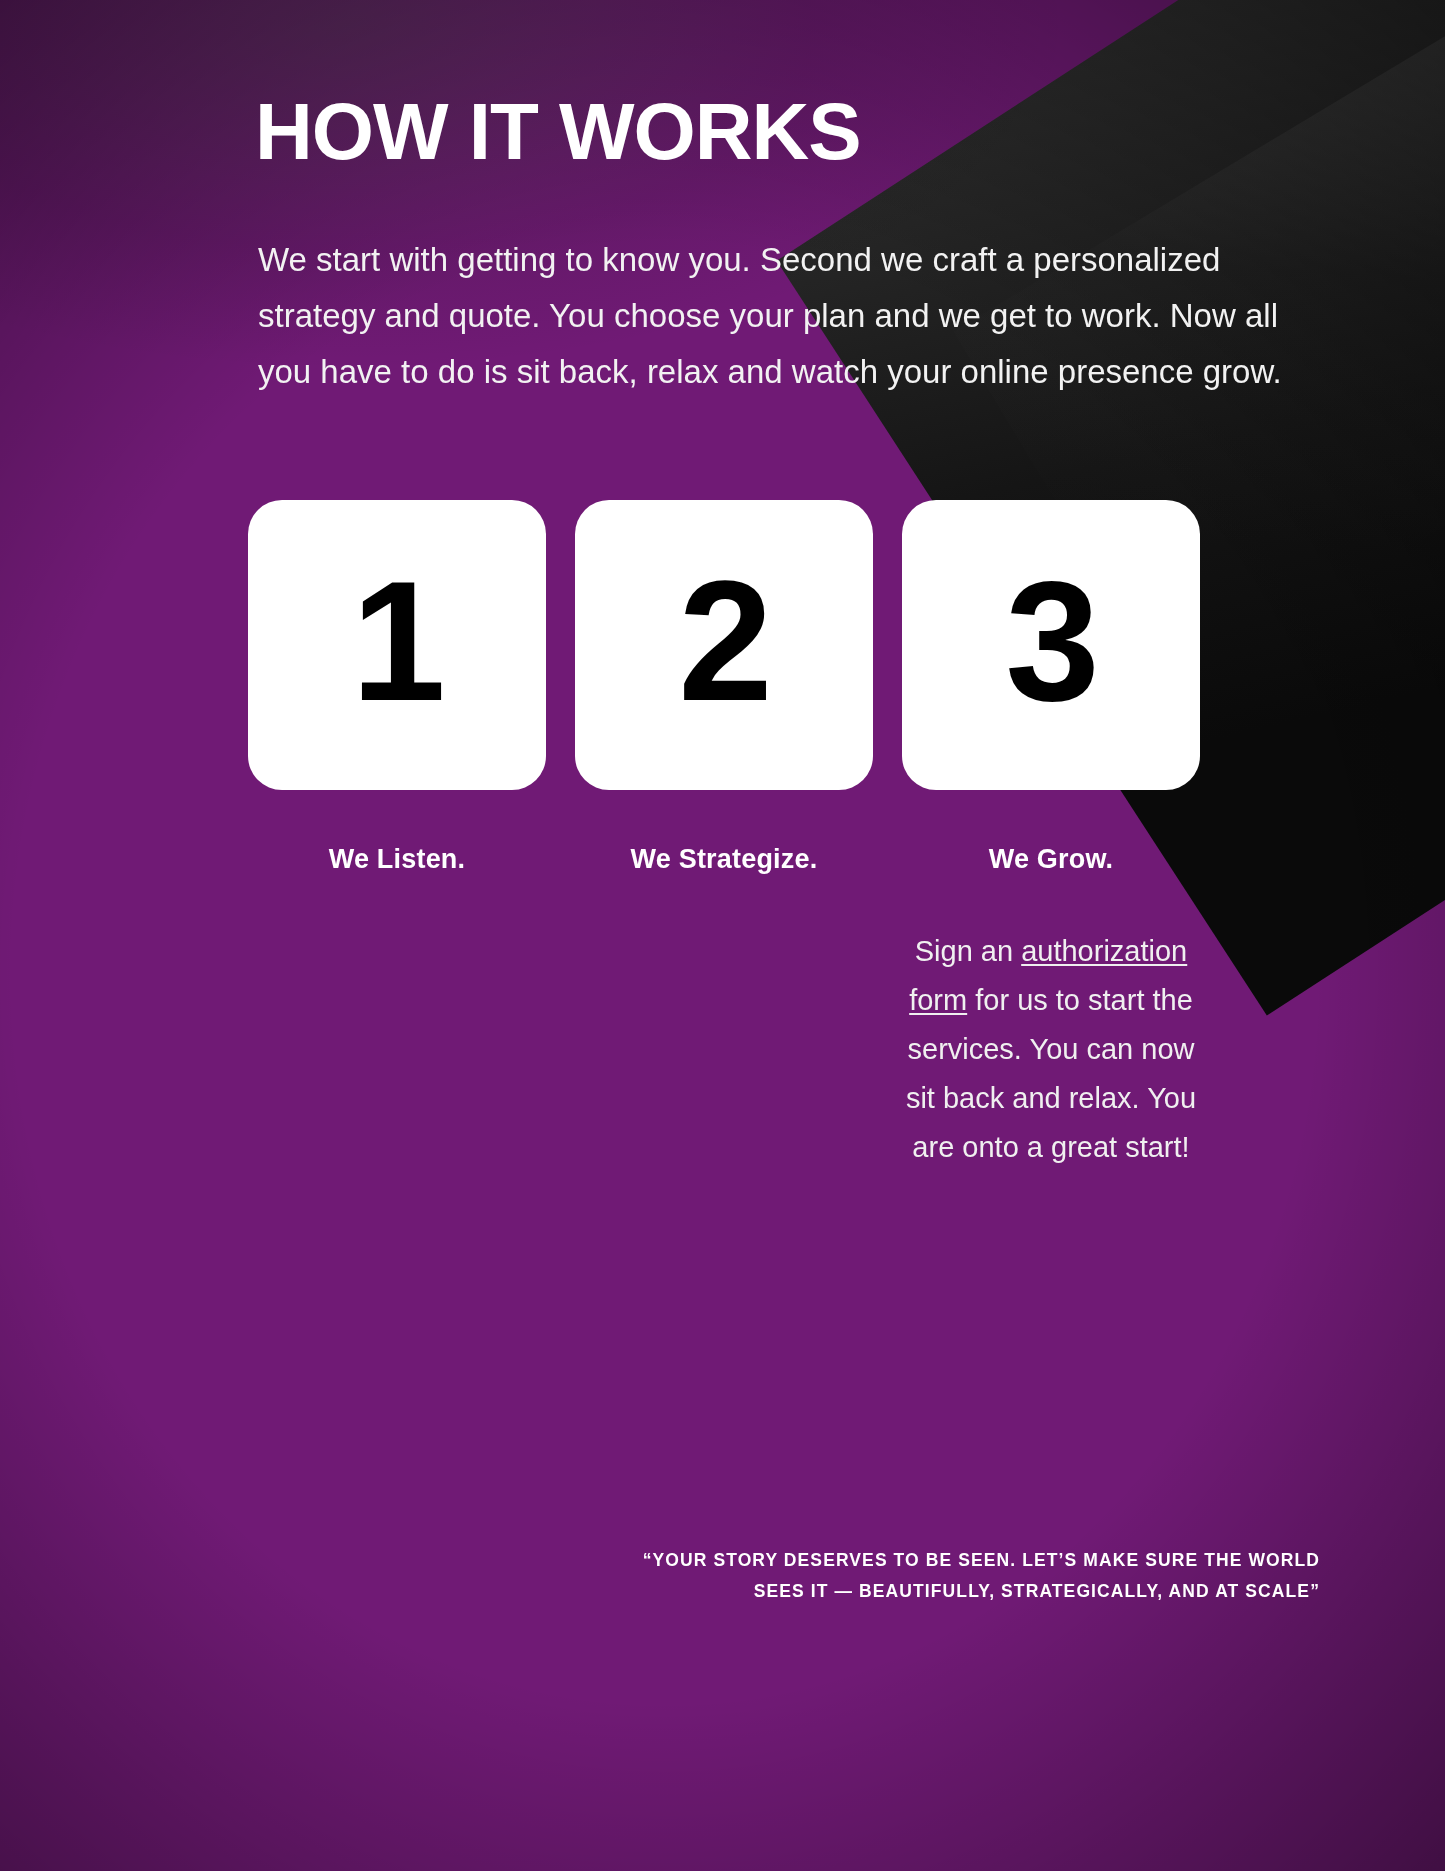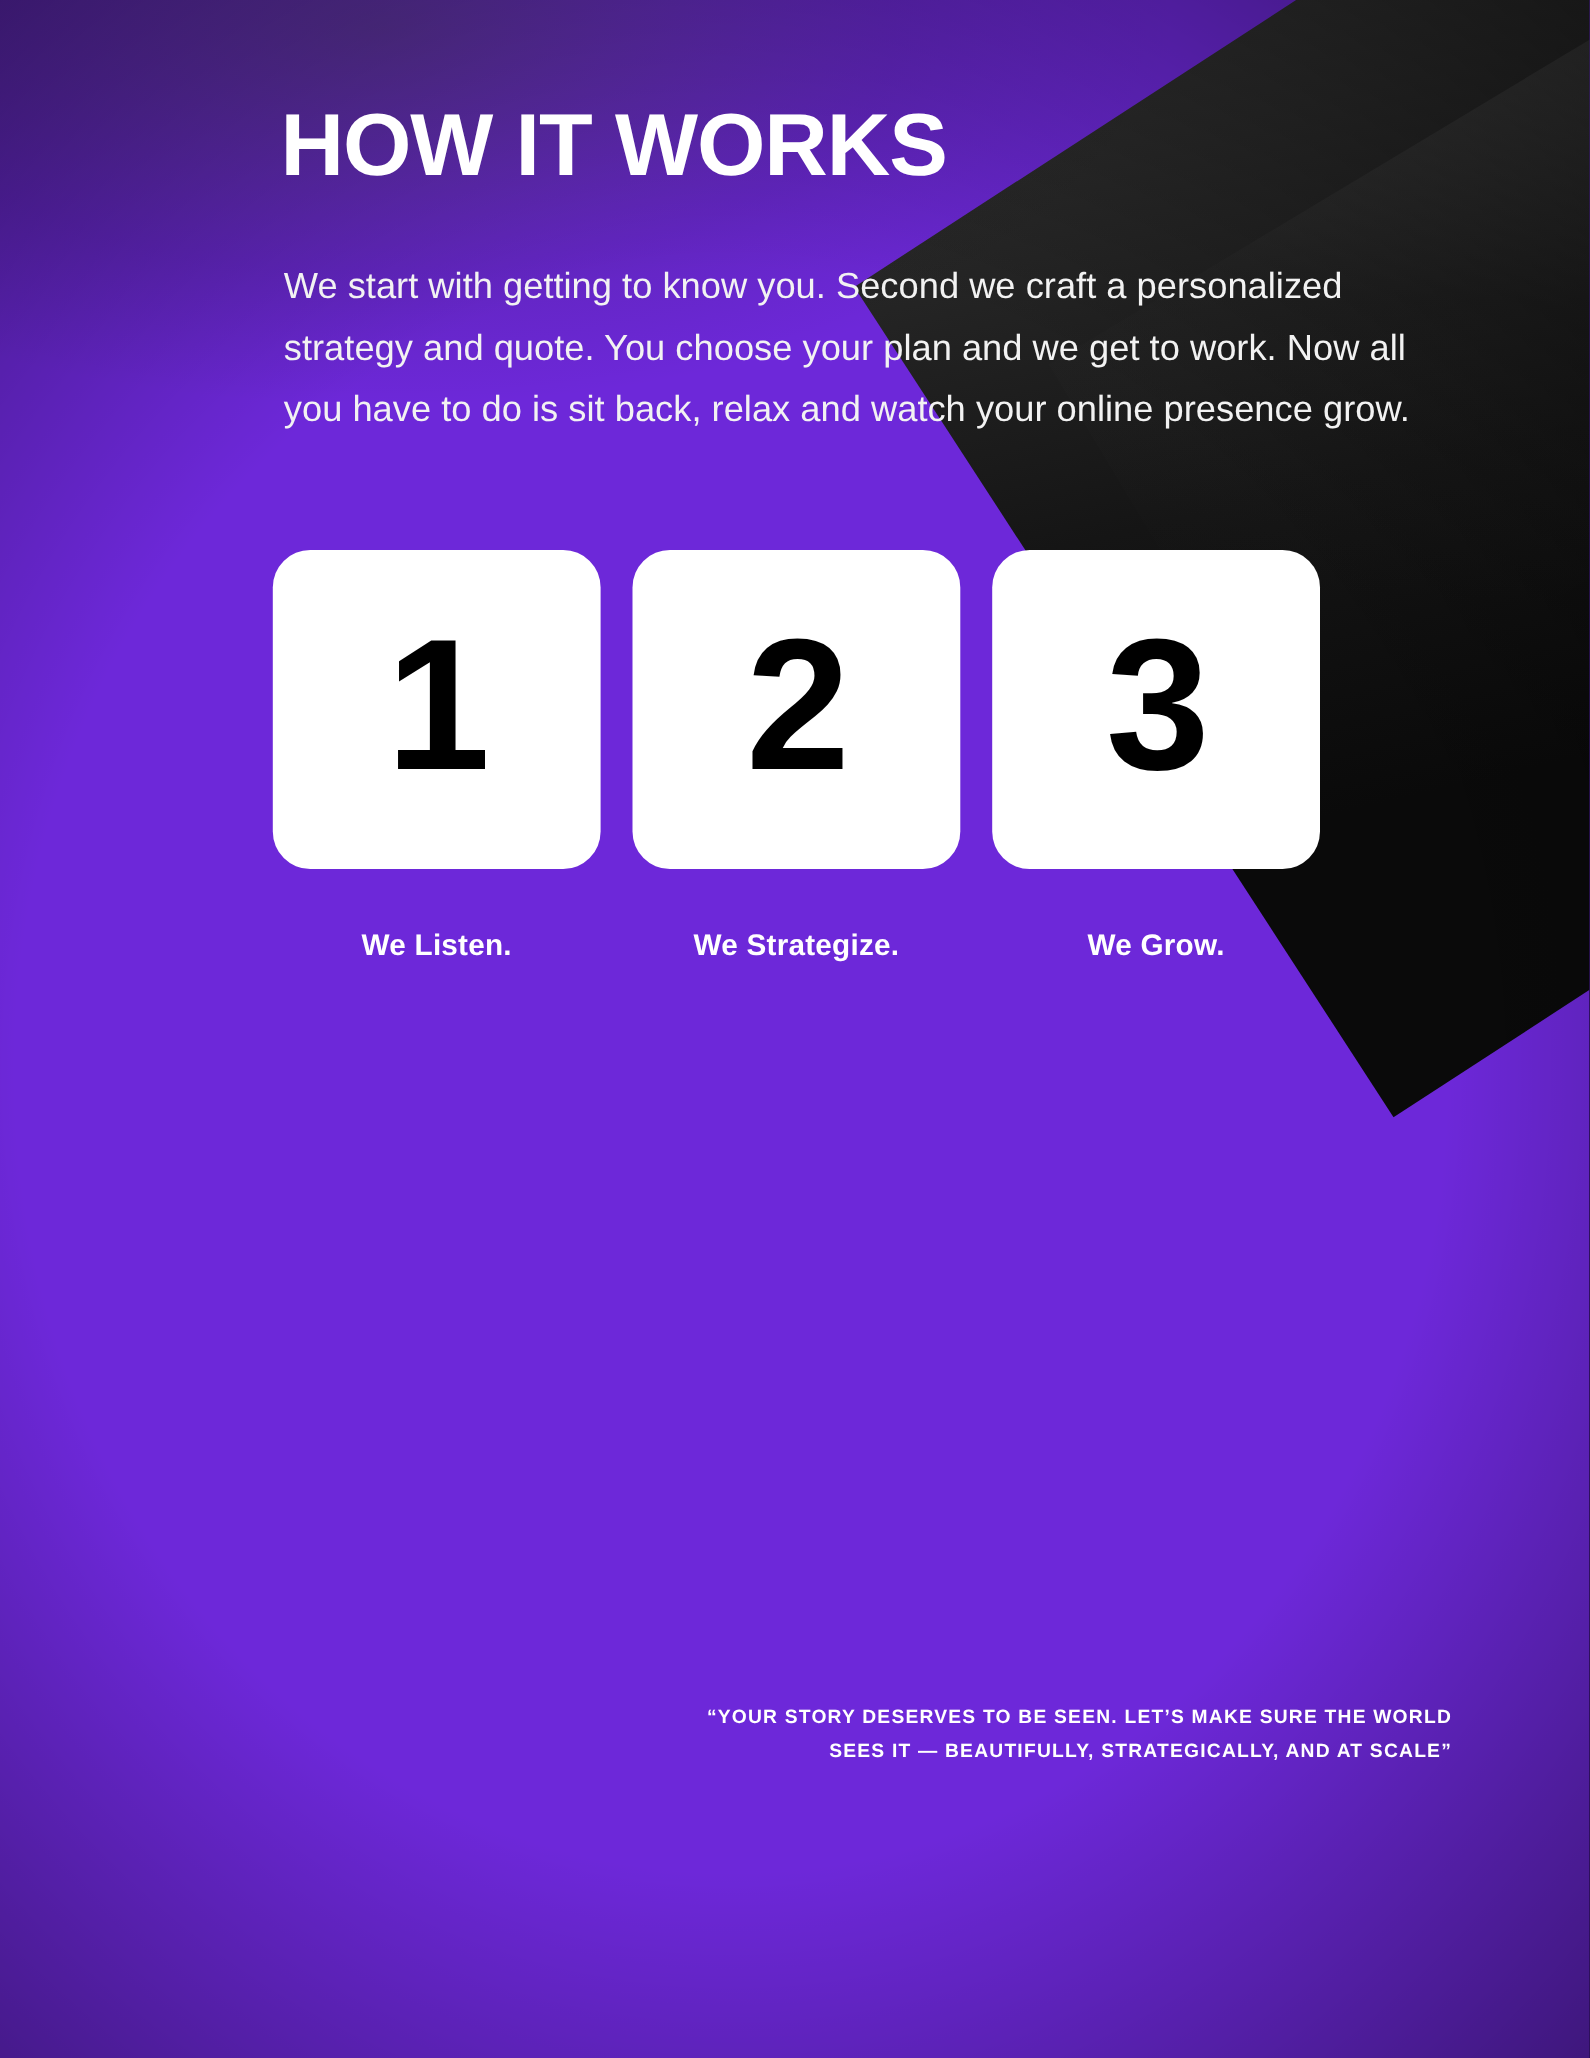--- a/index.html
+++ b/index.html
@@ -5,21 +5,21 @@
   * { margin:0; padding:0; box-sizing:border-box; }
   html, body {
     width:1445px; height:1871px;
     background:#000;
     font-family:"Liberation Sans", sans-serif;
     overflow:hidden;
   }
   #page {
     position:relative;
     width:1445px; height:1871px;
-    background:#6d28d9;
+    background:#701a75;
     overflow:hidden;
   }
   
   .sheen-a {
     position:absolute;
     top:-420px; right:-380px;
     width:1250px; height:900px;
     background:linear-gradient(200deg, #3c3c3c 0%, #2a2a2a 28%, #151515 55%, #0a0a0a 78%);
     transform:rotate(-33deg);
     transform-origin:top right;
@@ -156,20 +156,21 @@
           <span>2</span>
         </div>
         <div class="step-head">We Strategize.</div>
       </div>
 
       <div class="step">
         <div class="numbox">
           <span>3</span>
         </div>
         <div class="step-head">We  Grow.</div>
+        <div class="step-body"><span>Sign an </span><u>authorization form</u><span> for us to start the services. You can now sit back and relax. You are onto a great start!</span></div>
       </div>
 
     </div>
 
     <div class="quote">“YOUR STORY DESERVES TO BE SEEN. LET’S MAKE SURE THE WORLD SEES IT — BEAUTIFULLY, STRATEGICALLY, AND AT SCALE”</div>
 
   </div>
 </div>
 
 </body></html>

